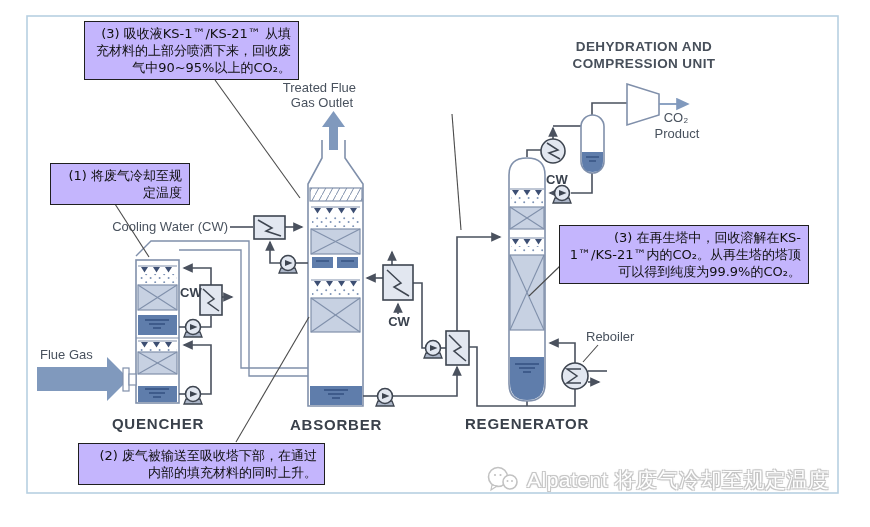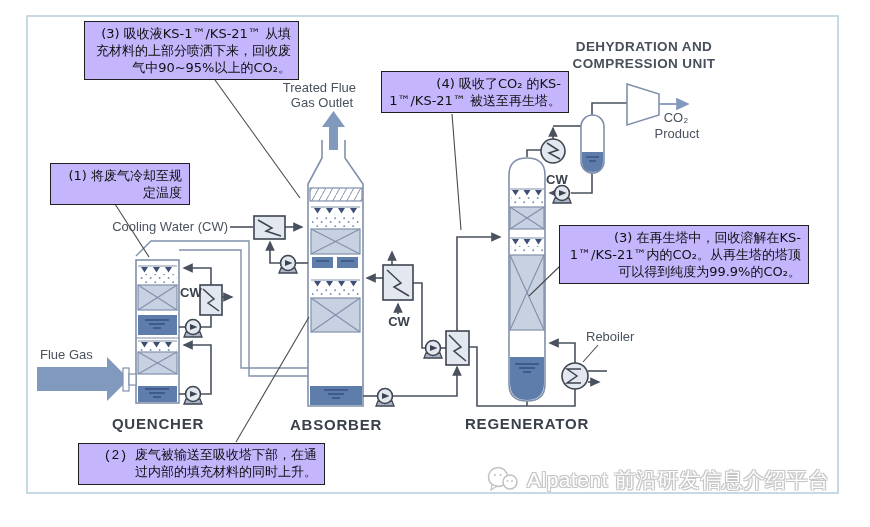--- a/index.html
+++ b/index.html
@@ -261,39 +261,36 @@
     <path class="thin" d="M115,204 L149,257"></path>
     <path class="thin" d="M236,442 L309,317"></path>
     <path class="thin" d="M452,114 L461,230"></path>
     <path class="thin" d="M560,266 L529,296"></path>
   </g>
 </svg>
 
 <div class="callout" style="left:84px;top:21px;width:215px;">
   <span>(3) 吸收液KS-1™/KS-21™ 从填充材料的上部分喷洒下来，回收废气中90~95%以上的CO₂。</span>
 </div>
-<div class="callout" style="left:381px;top:71px;width:188px;">
-  <span>(4) 吸收了CO₂ 的KS-1™/KS-21™ 被送至再生塔。</span>
-</div>
 <div class="callout" style="left:50px;top:163px;width:140px;">
   <span>(1) 将废气冷却至规定温度</span>
 </div>
 <div class="callout" style="left:559px;top:225px;width:250px;">
   <span>(3) 在再生塔中，回收溶解在KS-1™/KS-21™内的CO₂。从再生塔的塔顶可以得到纯度为99.9%的CO₂。</span>
 </div>
-<div class="callout" style="left:78px;top:443px;width:247px;font-family:Liberation Mono, monospace;">
+<div class="callout" style="left:78px;top:443px;width:247px;">
   <span>(2) 废气被输送至吸收塔下部，在通过内部的填充材料的同时上升。</span>
 </div>
 
 <div id="watermark">
   <svg width="34" height="28" viewBox="0 0 34 28">
     <circle cx="12" cy="11" r="9.5" fill="#ffffff" stroke="#c2c2c2" stroke-width="1.6"></circle>
     <path d="M6,19 L5,24 L11,20 Z" fill="#ffffff" stroke="#c2c2c2" stroke-width="1.2"></path>
     <circle cx="24" cy="16" r="7" fill="#ffffff" stroke="#c2c2c2" stroke-width="1.6"></circle>
     <circle cx="9" cy="9" r="1.1" fill="#c2c2c2"></circle>
         <circle cx="14.5" cy="9" r="1.1" fill="#c2c2c2"></circle>
     <circle cx="21.5" cy="15" r="1" fill="#c2c2c2"></circle>
         <circle cx="26" cy="15" r="1" fill="#c2c2c2"></circle>
   </svg>
-  <span class="wm-text">Alpatent 前沿研发信息介绍平台</span>
+  <span class="wm-text">Alpatent 将废气冷却至规定温度</span>
 </div>
 
 </div>
 
 </body></html>

